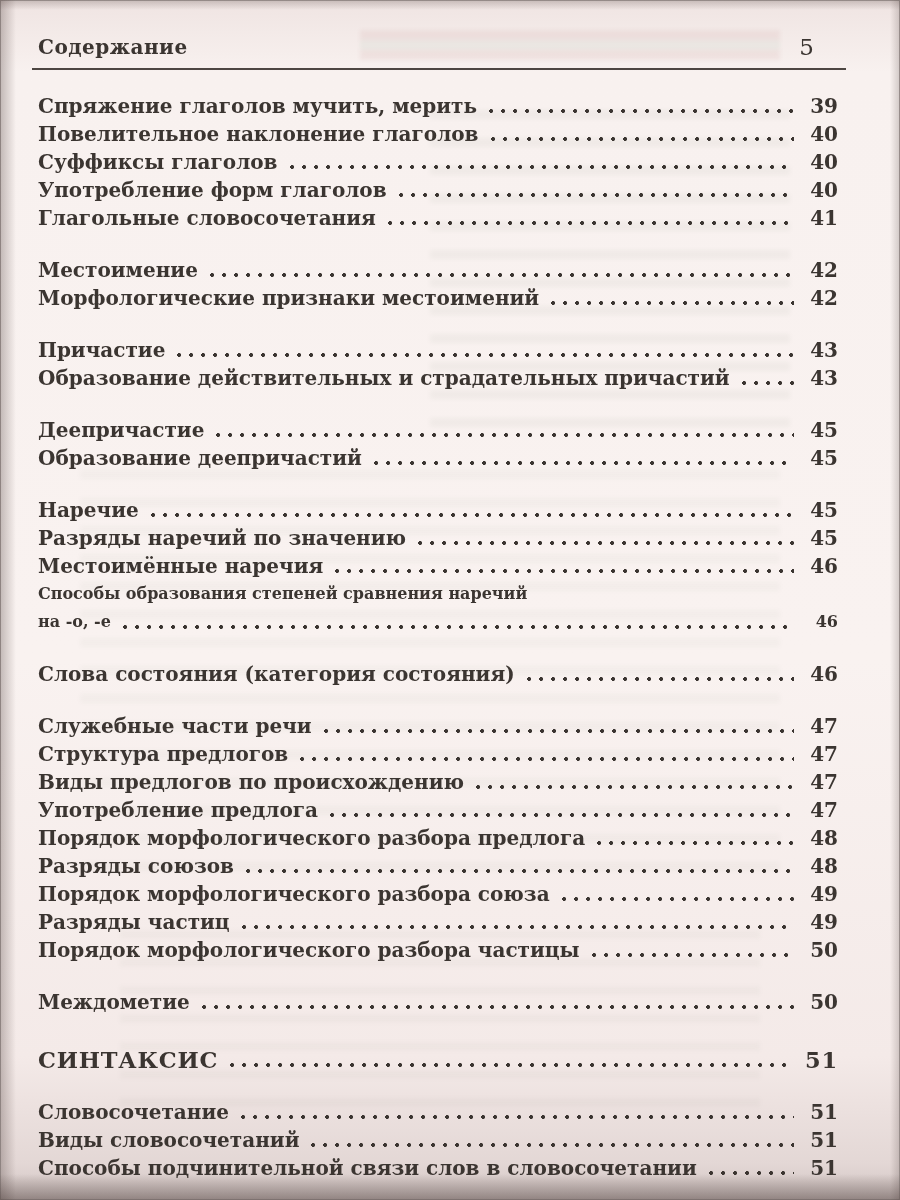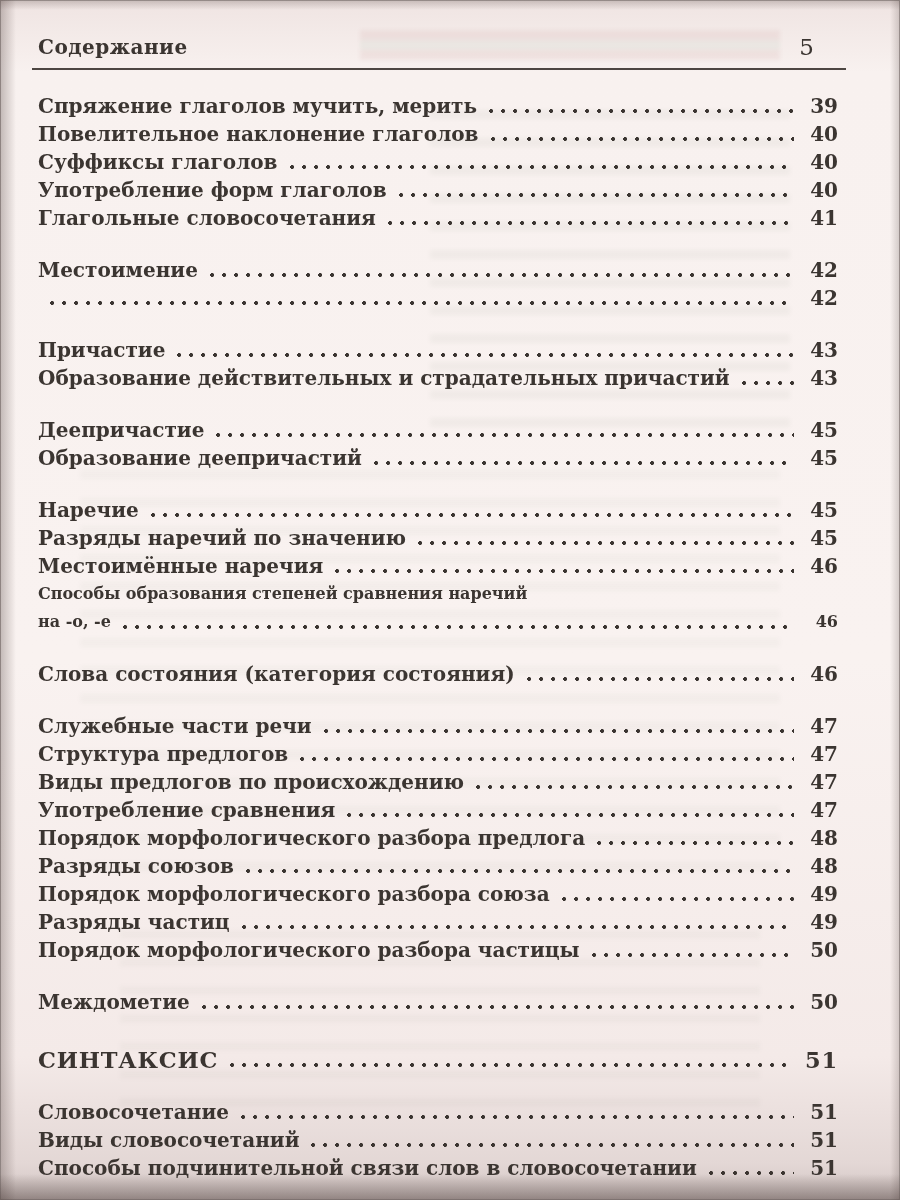--- a/index.html
+++ b/index.html
@@ -162,20 +162,21 @@
     <span class="label">Глагольные словосочетания</span>
     <span class="dots"></span>
     <span class="pg">41</span>
   </div>
         <div class="row heading">
     <span class="label">Местоимение</span>
     <span class="dots"></span>
     <span class="pg">42</span>
   </div>
         <div class="row">
+    <span class="label">Морфологические признаки местоимений</span>
     <span class="dots"></span>
     <span class="pg">42</span>
   </div>
         <div class="row heading">
     <span class="label">Причастие</span>
     <span class="dots"></span>
     <span class="pg">43</span>
   </div>
         <div class="row">
     <span class="label">Образование действительных и страдательных причастий</span>
@@ -231,21 +232,21 @@
     <span class="label">Структура предлогов</span>
     <span class="dots"></span>
     <span class="pg">47</span>
   </div>
         <div class="row">
     <span class="label">Виды предлогов по происхождению</span>
     <span class="dots"></span>
     <span class="pg">47</span>
   </div>
         <div class="row">
-    <span class="label">Употребление сравнения</span>
+    <span class="label">Употребление предлога</span>
     <span class="dots"></span>
     <span class="pg">47</span>
   </div>
         <div class="row">
     <span class="label">Порядок морфологического разбора предлога</span>
     <span class="dots"></span>
     <span class="pg">48</span>
   </div>
         <div class="row">
     <span class="label">Разряды союзов</span>

